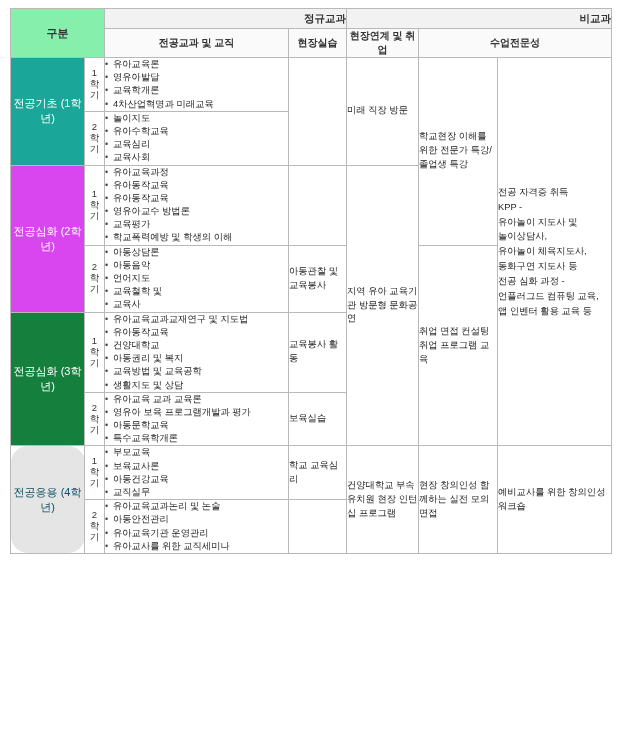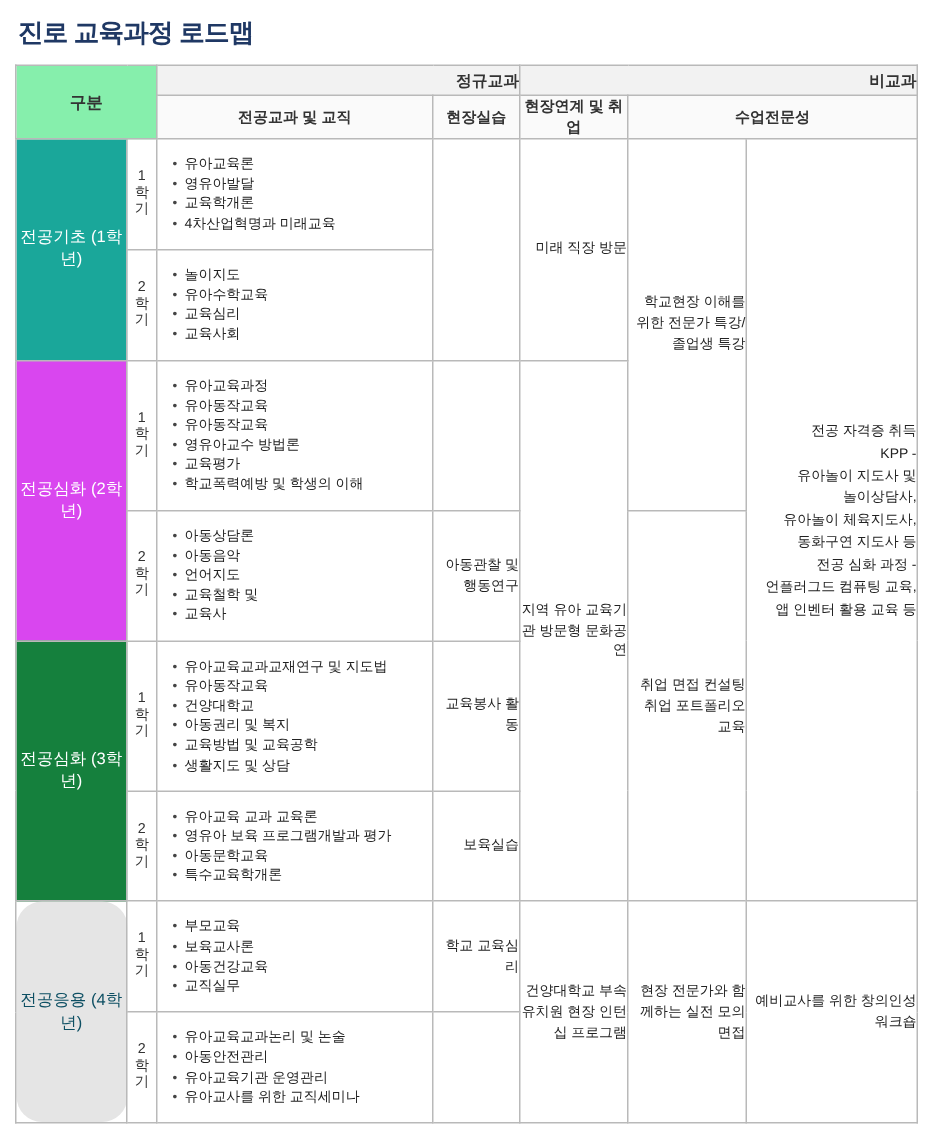--- a/index.html
+++ b/index.html
@@ -77,53 +77,52 @@
     line-height: 1.15;
     width: 18px;
     background: #ffffff;
   }
   .sem span { display: block; }
   
   .lst {
     padding: 4px 4px 4px 6px;
     text-align: left;
   }
-  .lst ul { margin: 10px; padding: 0; list-style: none; }
+  .lst ul { margin: 0; padding: 0; list-style: none; }
   .lst li {
     position: relative;
     padding-left: 8px;
     line-height: 1.42;
     font-size: 9.3px;
     color: #222;
     white-space: nowrap;
   }
   .lst li:before {
     content: "•";
     position: absolute;
     left: 0;
     top: 0;
     color: #444;
     font-size: 9px;
   }
   
   .ctr {
-    text-align: right;
+    text-align: left;
     font-size: 9.3px;
     line-height: 1.5;
     color: #222;
     padding: 3px 2px;
   }
   .blank { background: #ffffff; }
 </style>
 </head>
 <body>
 
 <div id="page">
 
-  <div id="title">진로 교육과정 로드맵</div>
 
   <table class="roadmap">
     <colgroup>
       <col style="width:74px">
       <col style="width:20px">
       <col style="width:184px">
       <col style="width:58px">
       <col style="width:72px">
       <col style="width:79px">
       <col style="width:114px">
@@ -228,23 +227,23 @@
           </td>
         <td class="lst">
           <ul>
             <li>아동상담론</li>
             <li>아동음악</li>
             <li>언어지도</li>
             <li>교육철학 및</li>
             <li>교육사</li>
           </ul>
         </td>
-        <td class="ctr">아동관찰 및 행동연구</td>
-
-        <td class="ctr" rowspan="3">취업 면접 컨설팅 취업 포트폴리오 교육</td>
+        <td class="ctr">아동관찰 및 교육봉사</td>
+
+        <td class="ctr" rowspan="3">취업 면접 컨설팅 취업 프로그램 교육</td>
       </tr>
 
       <tr>
         <td class="cat cat-3" rowspan="2">
           <span>전공심화</span>
           <span>(3학년)</span>
         </td>
         <td class="sem">
             <span>1</span>
             <span>학</span>
@@ -295,21 +294,21 @@
             <li>부모교육</li>
             <li>보육교사론</li>
             <li>아동건강교육</li>
             <li>교직실무</li>
           </ul>
         </td>
         <td class="ctr">학교 교육심리</td>
 
         <td class="ctr" rowspan="2">건양대학교 부속 유치원 현장 인턴십 프로그램</td>
 
-        <td class="ctr" rowspan="2">현장 전문가와 함께하는 실전 모의면접</td>
+        <td class="ctr" rowspan="2">현장 창의인성 함께하는 실전 모의면접</td>
 
         <td class="ctr" rowspan="2">예비교사를 위한 창의인성 워크숍</td>
       </tr>
 
       <tr>
         <td class="sem">
             <span>2</span>
             <span>학</span>
             <span>기</span>
           </td>

